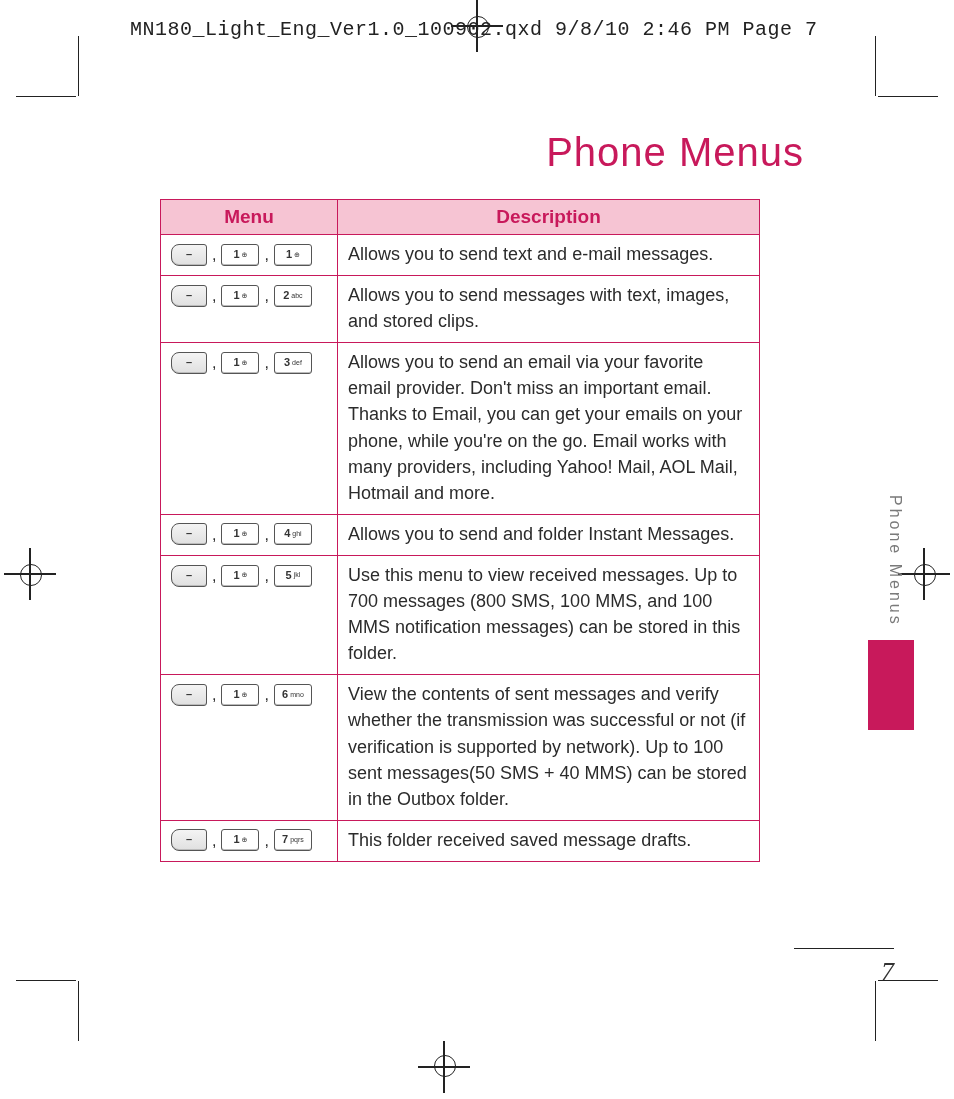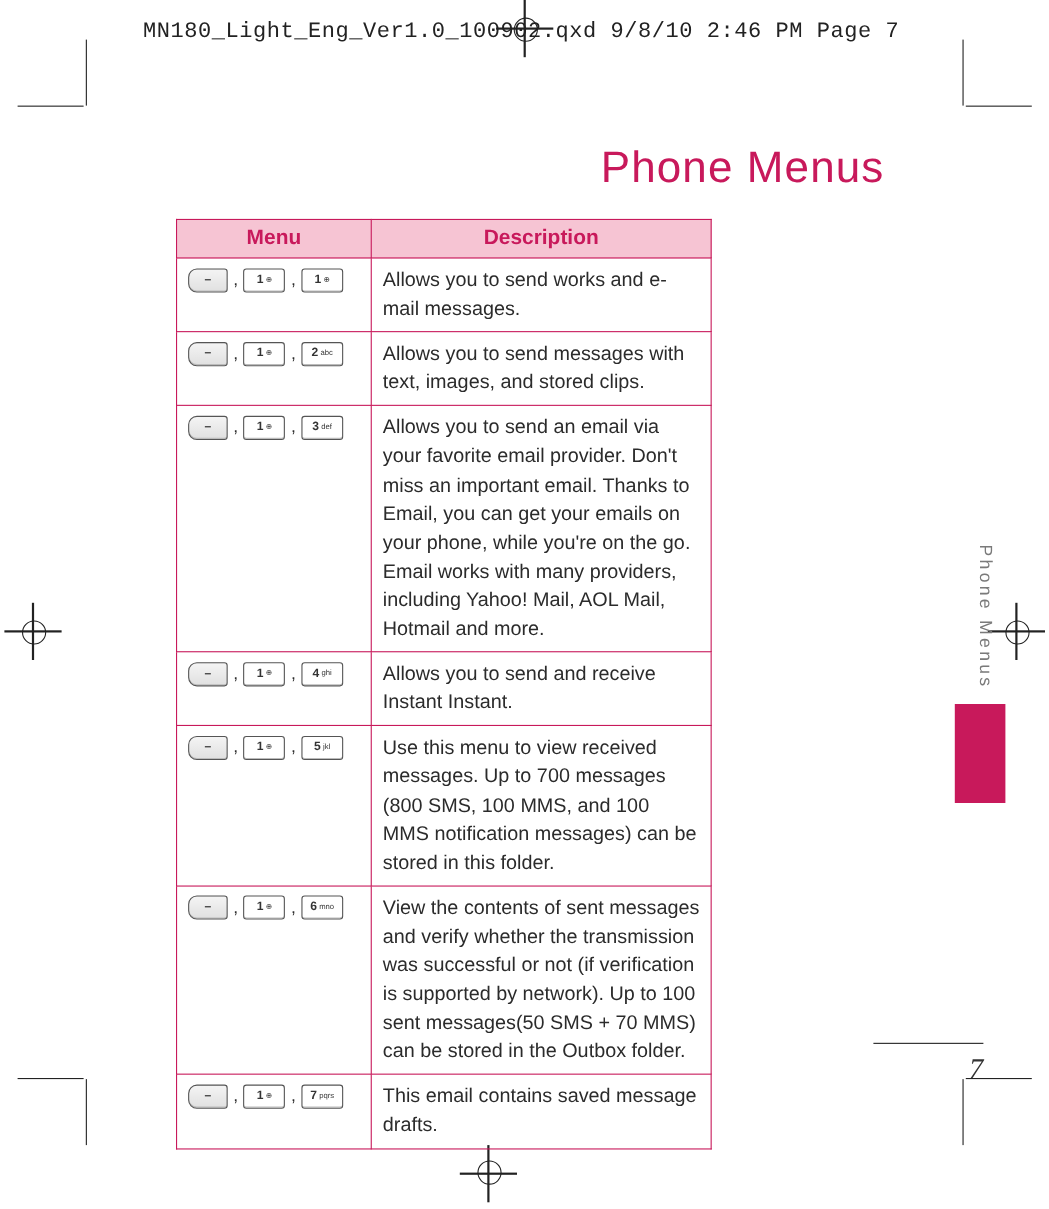--- a/index.html
+++ b/index.html
@@ -119,21 +119,21 @@
     font-family: "Trebuchet MS", "Optima", sans-serif;
     font-size: 40px;
     color: #c8195b;
     text-align: right;
     letter-spacing: 1px;
     margin: 0 20px 24px 0;
     font-weight: 400;
   }
   table.menu {
     border-collapse: collapse;
-    width: 487px;
+    width: 600px;
     margin-left: 0;
     border: 1.5px solid #c8195b;
   }
   table.menu th {
     background: #f6c4d3;
     color: #c8195b;
     font-weight: 700;
     font-size: 19px;
     padding: 6px 8px;
     border: 1.5px solid #c8195b;
@@ -258,21 +258,21 @@
     <tr>
           <td>
             <div class="keys">
               <span class="key soft">–</span>
               <span class="comma">,</span>
               <span class="key">1<span class="sub">⊕</span></span>
               <span class="comma">,</span>
               <span class="key">1<span class="sub">⊕</span></span>
             </div>
           </td>
-          <td>Allows you to send works and e-mail messages.</td>
+          <td>Allows you to send text and e-mail messages.</td>
         </tr>
         <tr>
           <td>
             <div class="keys">
               <span class="key soft">–</span>
               <span class="comma">,</span>
               <span class="key">1<span class="sub">⊕</span></span>
               <span class="comma">,</span>
               <span class="key">2<span class="sub">abc</span></span>
             </div>
@@ -294,21 +294,21 @@
         <tr>
           <td>
             <div class="keys">
               <span class="key soft">–</span>
               <span class="comma">,</span>
               <span class="key">1<span class="sub">⊕</span></span>
               <span class="comma">,</span>
               <span class="key">4<span class="sub">ghi</span></span>
             </div>
           </td>
-          <td>Allows you to send and receive Instant Instant.</td>
+          <td>Allows you to send and folder Instant Messages.</td>
         </tr>
         <tr>
           <td>
             <div class="keys">
               <span class="key soft">–</span>
               <span class="comma">,</span>
               <span class="key">1<span class="sub">⊕</span></span>
               <span class="comma">,</span>
               <span class="key">5<span class="sub">jkl</span></span>
             </div>
@@ -318,33 +318,33 @@
         <tr>
           <td>
             <div class="keys">
               <span class="key soft">–</span>
               <span class="comma">,</span>
               <span class="key">1<span class="sub">⊕</span></span>
               <span class="comma">,</span>
               <span class="key">6<span class="sub">mno</span></span>
             </div>
           </td>
-          <td>View the contents of sent messages and verify whether the transmission was successful or not (if verification is supported by network). Up to 100 sent messages(50 SMS + 70 MMS) can be stored in the Outbox folder.</td>
+          <td>View the contents of sent messages and verify whether the transmission was successful or not (if verification is supported by network). Up to 100 sent messages(50 SMS + 40 MMS) can be stored in the Outbox folder.</td>
         </tr>
         <tr>
           <td>
             <div class="keys">
               <span class="key soft">–</span>
               <span class="comma">,</span>
               <span class="key">1<span class="sub">⊕</span></span>
               <span class="comma">,</span>
               <span class="key">7<span class="sub">pqrs</span></span>
             </div>
           </td>
-          <td>This email contains saved message drafts.</td>
+          <td>This folder received saved message drafts.</td>
         </tr>
       </tbody>
   </table>
 </div>
 
 <div class="side-label">Phone Menus</div>
 <div class="side-tab"></div>
 <div class="page-number-line"></div>
 <div class="page-number">7</div>
 

